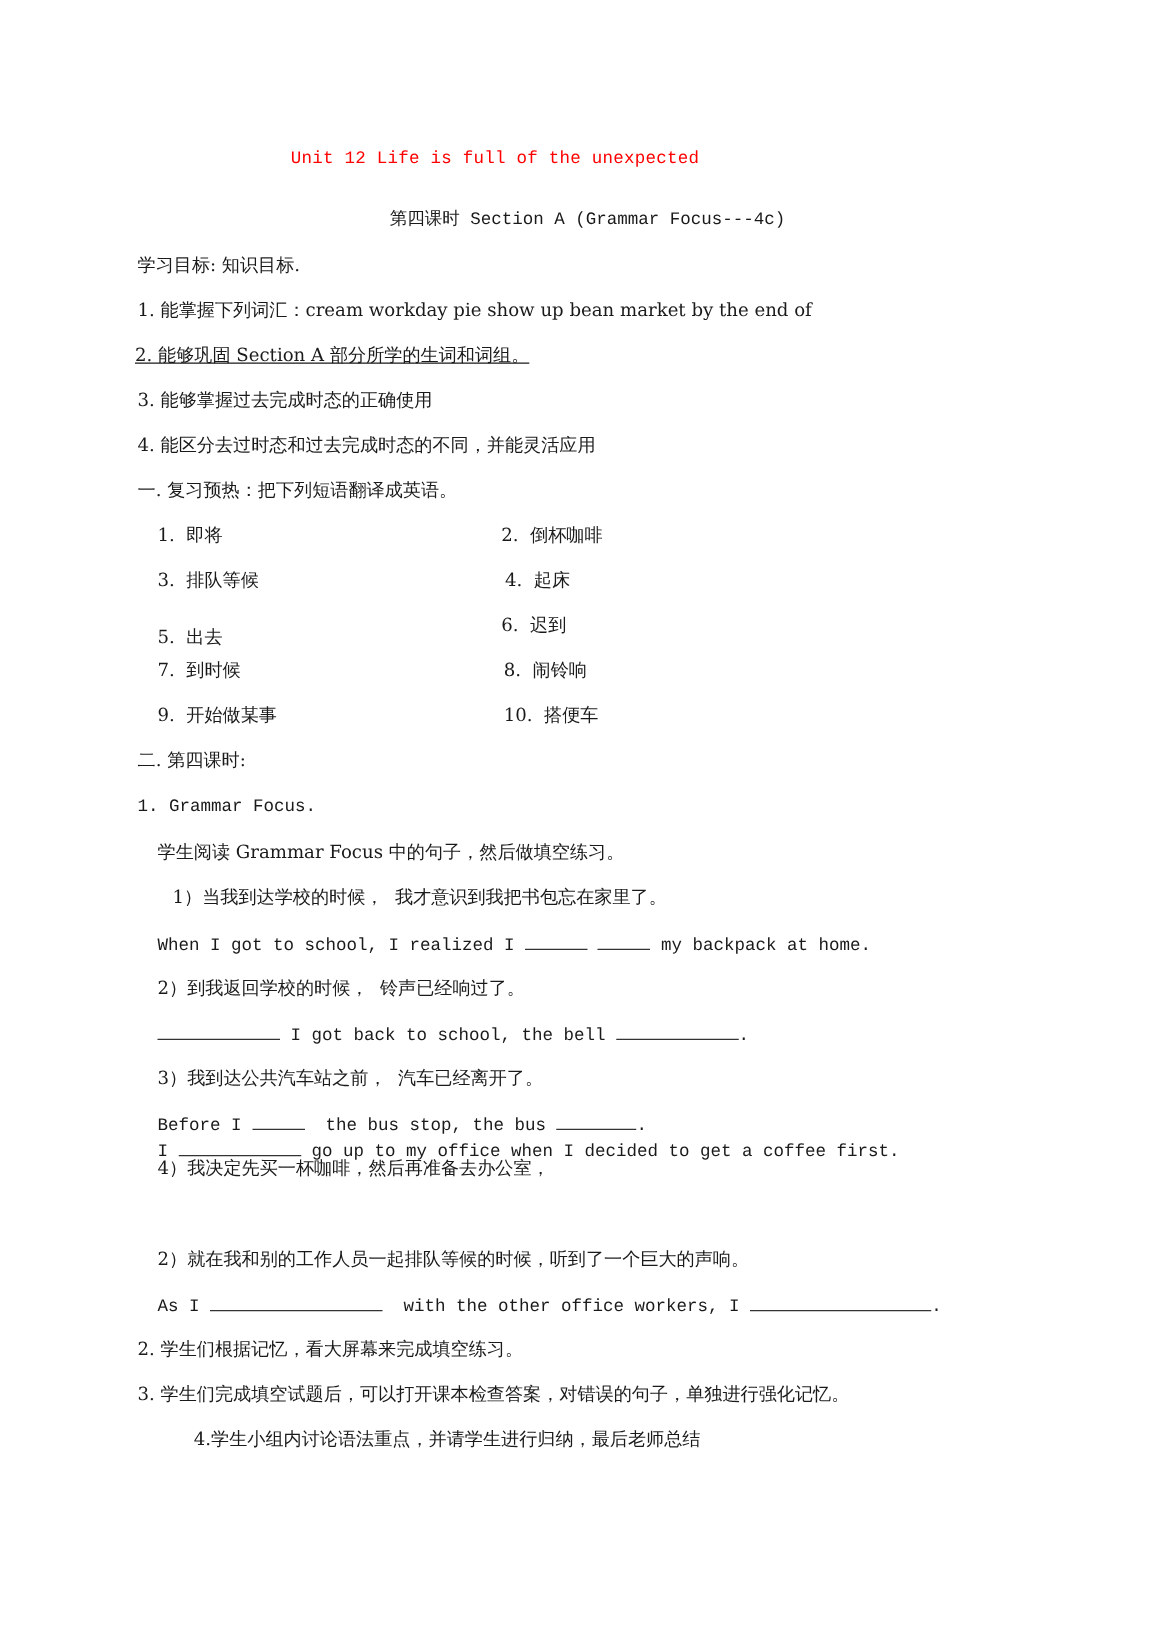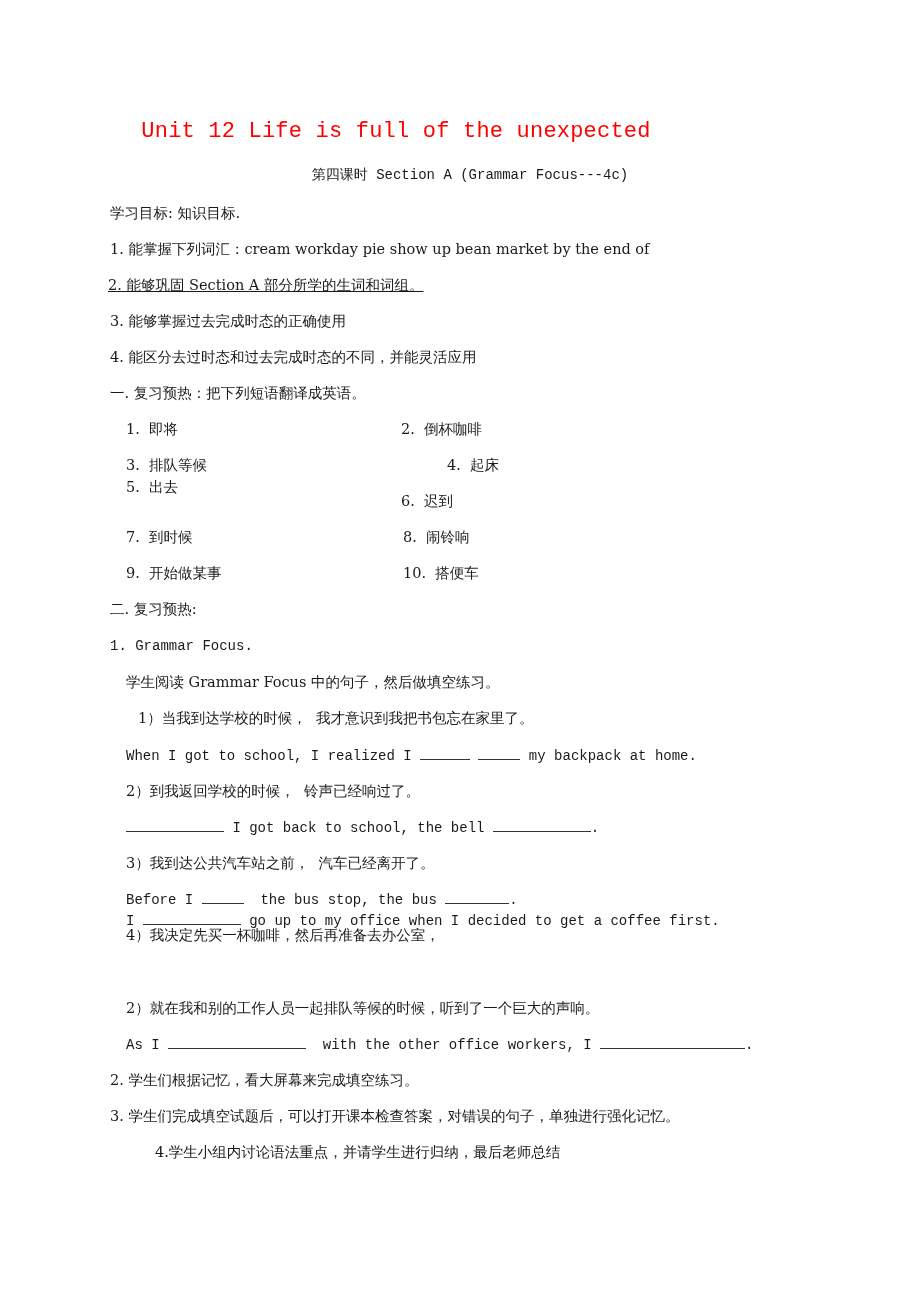--- a/index.html
+++ b/index.html
@@ -1,20 +1,20 @@
 <!DOCTYPE html>
 <html><head>
 <meta charset="utf-8">
 <style>
   html, body { margin: 0; padding: 0; background: #ffffff; }
   body { width: 920px; height: 1302px; position: relative; overflow: hidden;
          font-family: "DejaVu Serif", "Liberation Serif", serif; color: #1a1a1a; }
   .page { position: absolute; left: 0; top: 0; width: 920px; height: 1302px; }
   .title { position: absolute; left: 0; width: 792px; top: 119px; text-align: center;
-           font-family: "Liberation Mono", "DejaVu Sans Mono", monospace; font-size: 22px;
+           font-family: "Liberation Mono", "DejaVu Sans Mono", monospace; font-size: 14px;
            color: #ff0000; letter-spacing: 0.2px; }
   .subtitle { position: absolute; left: 0; width: 940px; top: 166px; text-align: center;
               font-size: 14px; font-family: "Liberation Mono", "DejaVu Sans Mono", monospace; }
   .line { position: absolute; font-size: 14.5px; white-space: pre; line-height: 20px; }
   .mono { font-family: Liberation Mono, monospace; font-size: 14px; }
   .blank { display: inline-block; border-bottom: 1px solid #333; height: 14px; vertical-align: baseline; }
 </style>
 </head>
 <body>
 
@@ -27,29 +27,29 @@
   <div class="line" style="left:110px; top:239px;">1. 能掌握下列词汇：cream workday pie show up bean market by the end of</div>
   <div class="line" style="left:108px; top:275px;text-decoration:underline;">2. 能够巩固 Section A 部分所学的生词和词组。</div>
   <div class="line" style="left:110px; top:311px;">3. 能够掌握过去完成时态的正确使用</div>
   <div class="line" style="left:110px; top:347px;">4. 能区分去过时态和过去完成时态的不同，并能灵活应用</div>
 
   <div class="line" style="left:110px; top:383px;">一. 复习预热：把下列短语翻译成英语。</div>
 
   <div class="line" style="left:126px; top:419px;"><span>1.</span>  <span>即将</span></div>
   <div class="line" style="left:401px; top:419px;"><span>2.</span>  <span>倒杯咖啡</span></div>
   <div class="line" style="left:126px; top:455px;"><span>3.</span>  <span>排队等候</span></div>
-  <div class="line" style="left:404px; top:455px;margin-left:43px;"><span>4.</span>  <span>起床</span></div>
-  <div class="line" style="left:126px; top:477px;text-align:right;"><span>5.</span>  <span>出去</span></div>
+  <div class="line" style="left:404px; top:455px;"><span>4.</span>  <span>起床</span></div>
+  <div class="line" style="left:126px; top:500px;text-align:right;"><span>5.</span>  <span>出去</span></div>
   <div class="line" style="left:401px; top:491px;"><span>6.</span>  <span>迟到</span></div>
   <div class="line" style="left:126px; top:527px;"><span>7.</span>  <span>到时候</span></div>
   <div class="line" style="left:403px; top:527px;"><span>8.</span>  <span>闹铃响</span></div>
   <div class="line" style="left:126px; top:563px;"><span>9.</span>  <span>开始做某事</span></div>
   <div class="line" style="left:403px; top:563px;"><span>10.</span>  <span>搭便车</span></div>
 
-  <div class="line" style="left:110px; top:599px;">二. 复习预热:</div>
+  <div class="line" style="left:110px; top:599px;">二. 第四课时:</div>
   <div class="line mono" style="left:110px; top:636px;">1. Grammar Focus.</div>
   <div class="line" style="left:126px; top:672px;">学生阅读 Grammar Focus 中的句子，然后做填空练习。</div>
 
   <div class="line" style="left:126px; top:708px;margin-left:12px;">1）当我到达学校的时候，  我才意识到我把书包忘在家里了。</div>
   <div class="line mono" style="left:126px; top:745px;"><span>When I got to school, I realized I </span><span class="blank" style="width:50px;"></span><span> </span><span class="blank" style="width:42px;"></span><span> my backpack at home.</span></div>
 
   <div class="line" style="left:126px; top:781px;">2）到我返回学校的时候，  铃声已经响过了。</div>
   <div class="line mono" style="left:126px; top:817px;"><span></span><span class="blank" style="width:98px;"></span><span> I got back to school, the bell </span><span class="blank" style="width:98px;"></span><span>.</span></div>
 
   <div class="line" style="left:126px; top:853px;">3）我到达公共汽车站之前，  汽车已经离开了。</div>

